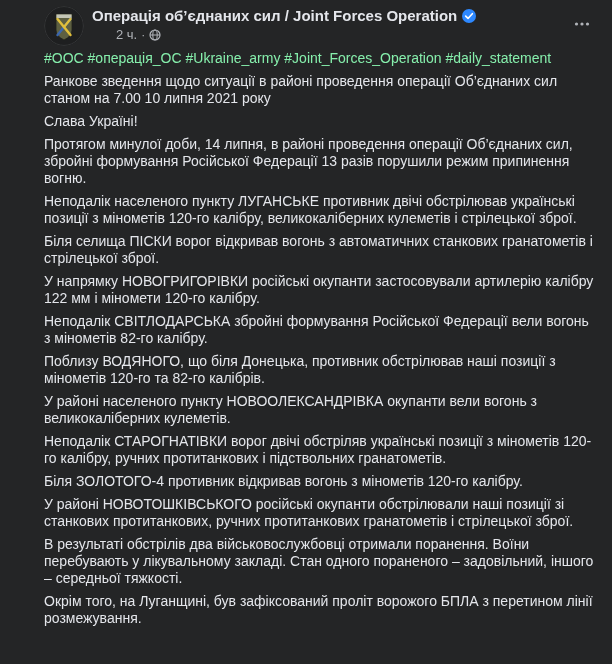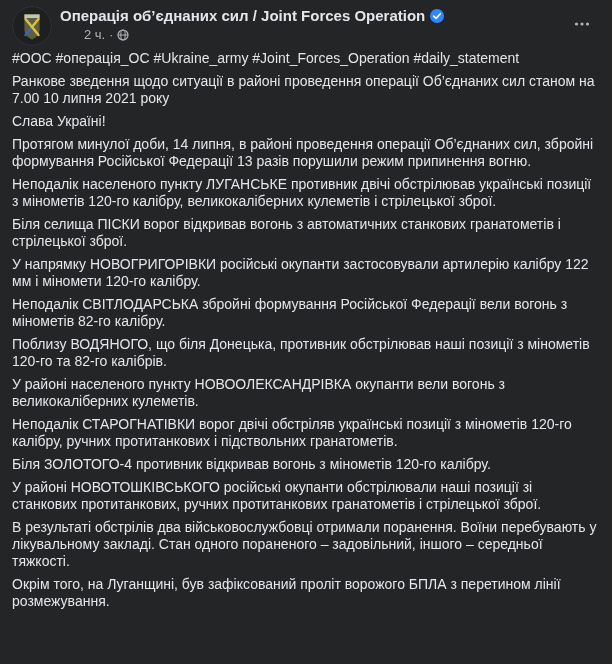--- a/index.html
+++ b/index.html
@@ -12,20 +12,21 @@
     height: 664px;
     overflow: hidden;
     font-family: "Liberation Sans", sans-serif;
     -webkit-font-smoothing: antialiased;
   }
   .post-card {
     width: 612px;
     height: 664px;
     background: #242526;
     box-sizing: border-box;
+    padding-left: 32px;
   }
   .post-header {
     display: flex;
     align-items: flex-start;
     padding: 6px 14px 2px 12px;
   }
   .avatar-btn {
     flex: 0 0 40px;
     width: 40px;
     height: 40px;
@@ -85,21 +86,21 @@
   .post-body {
     padding: 2px 14px 0 12px;
     color: #e4e6eb;
     font-size: 14px;
     line-height: 17px;
   }
   .post-body p {
     margin: 0 0 6px 0;
   }
   .hashtags a {
-    color: #e5e5e5;
+    color: #86efac;
     text-decoration: none;
     cursor: pointer;
   }
 </style>
 </head>
 <body>
 
 <div class="post-card">
 
   <div class="post-header">

